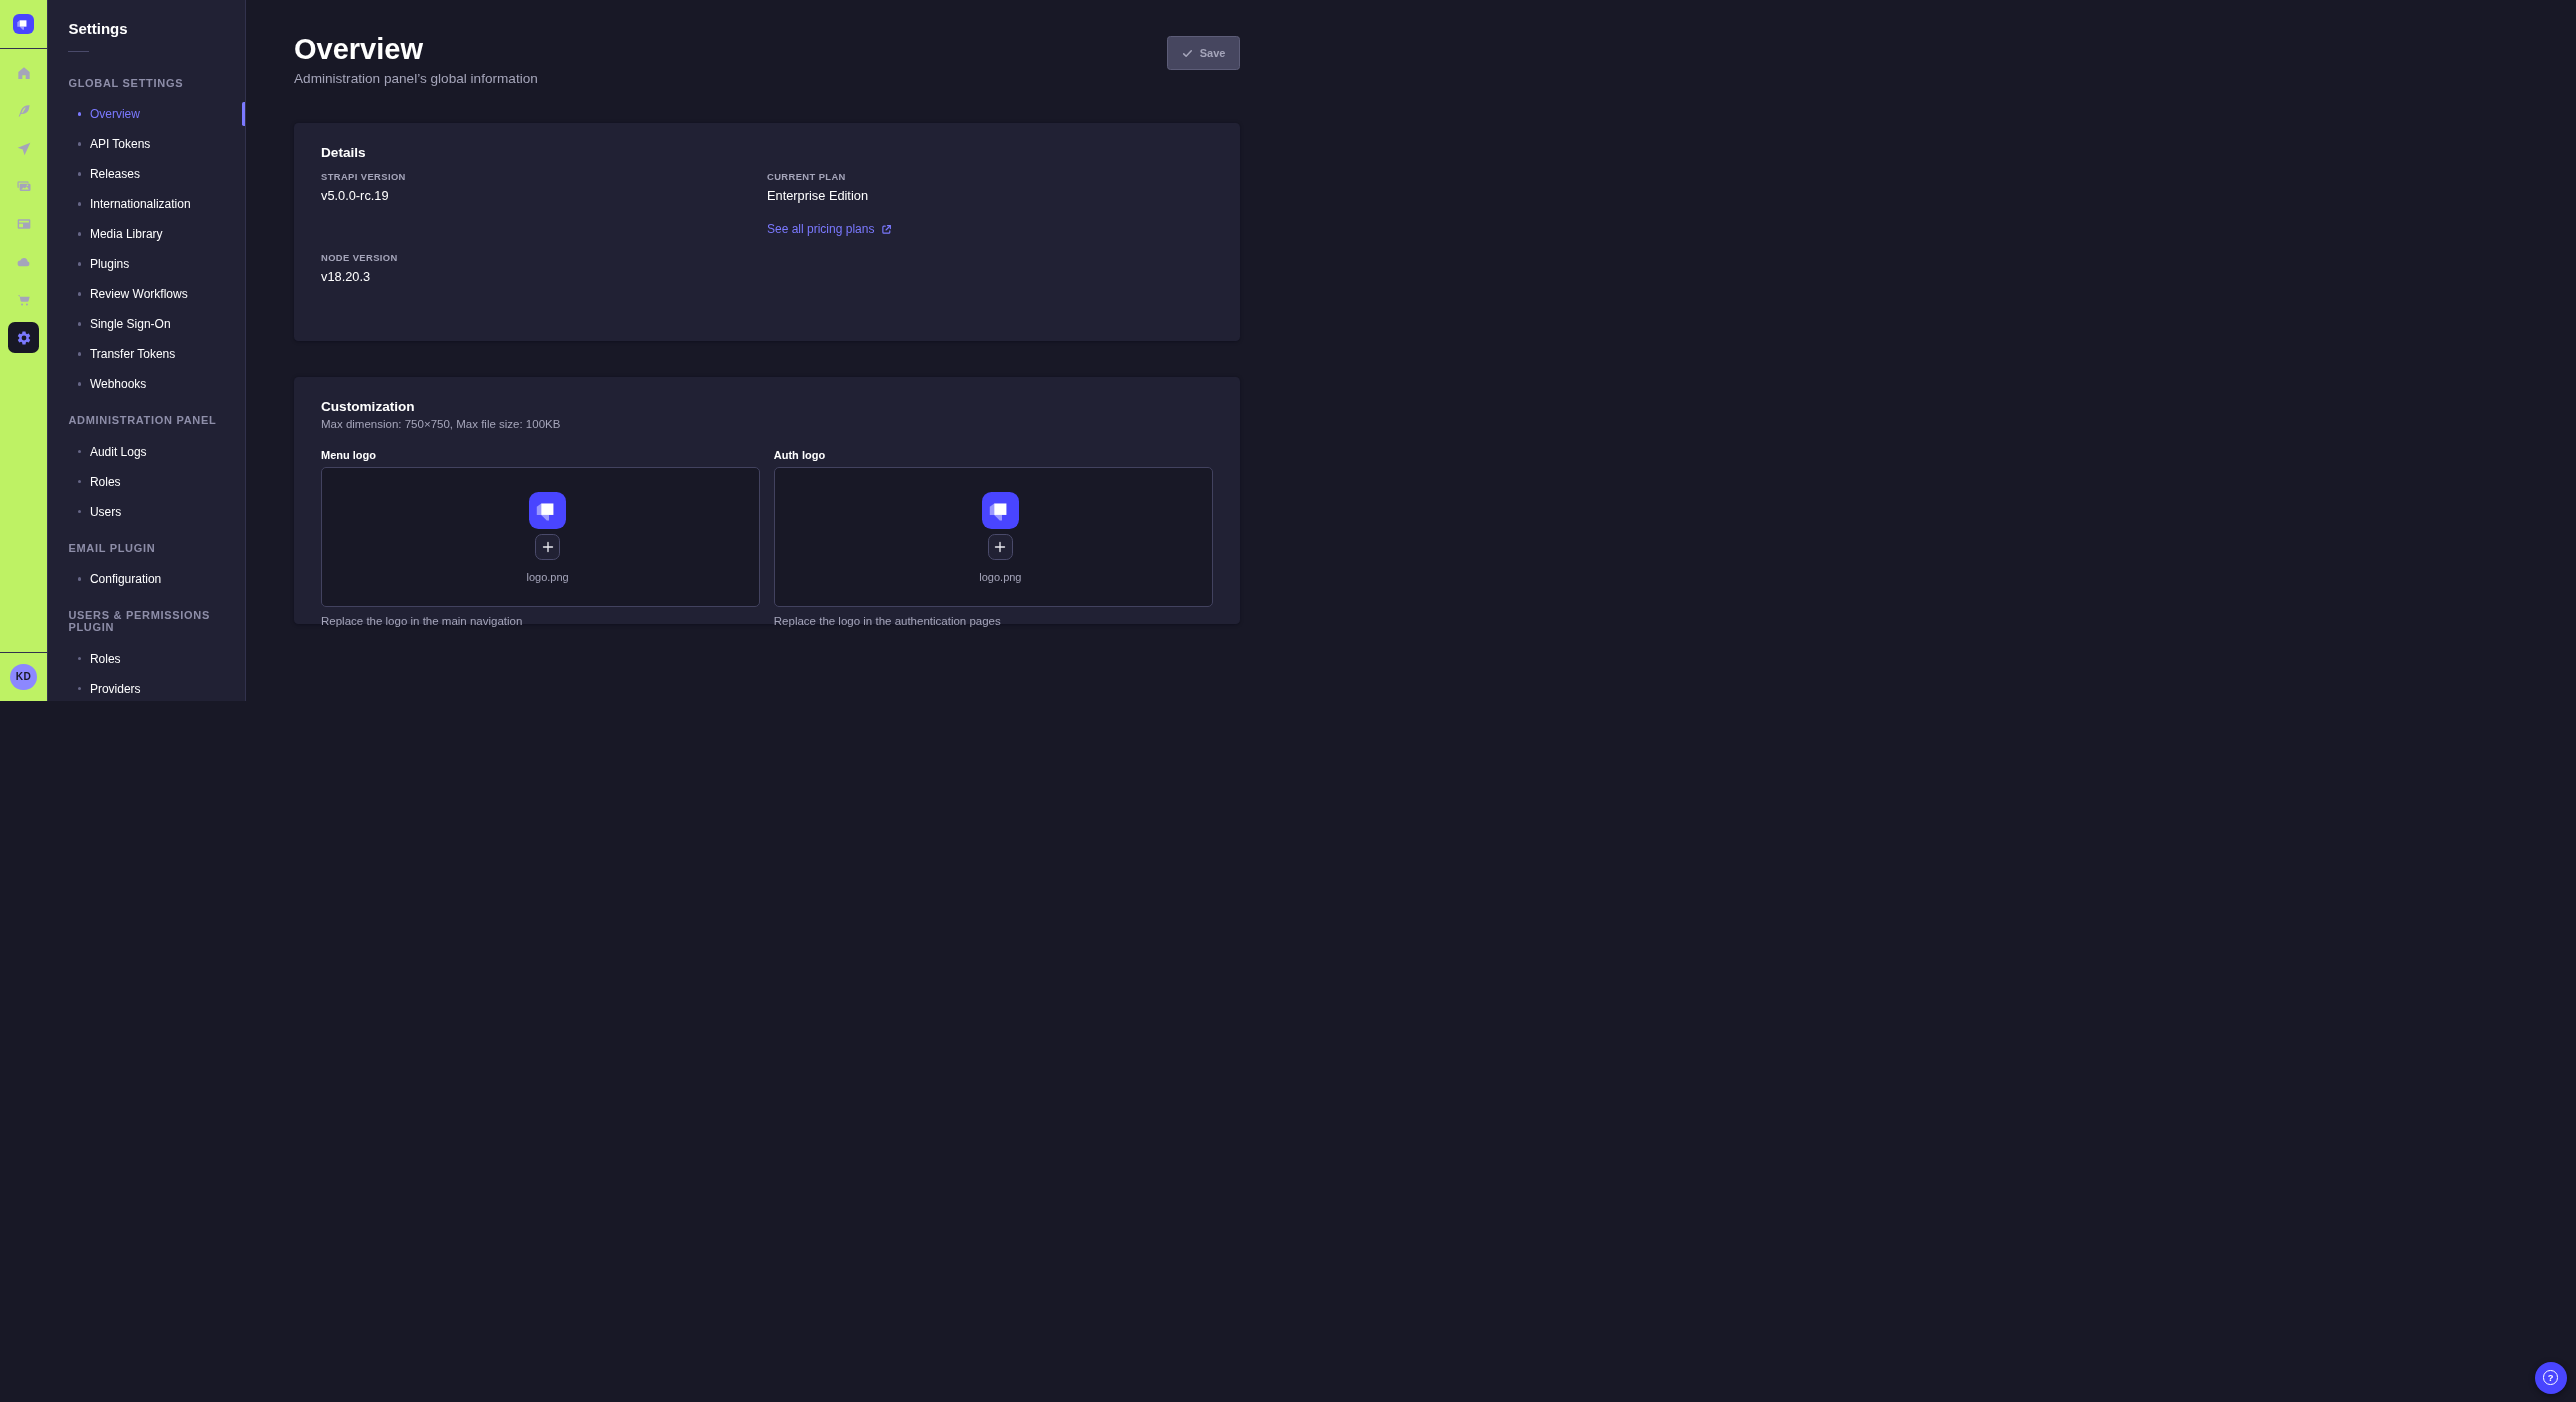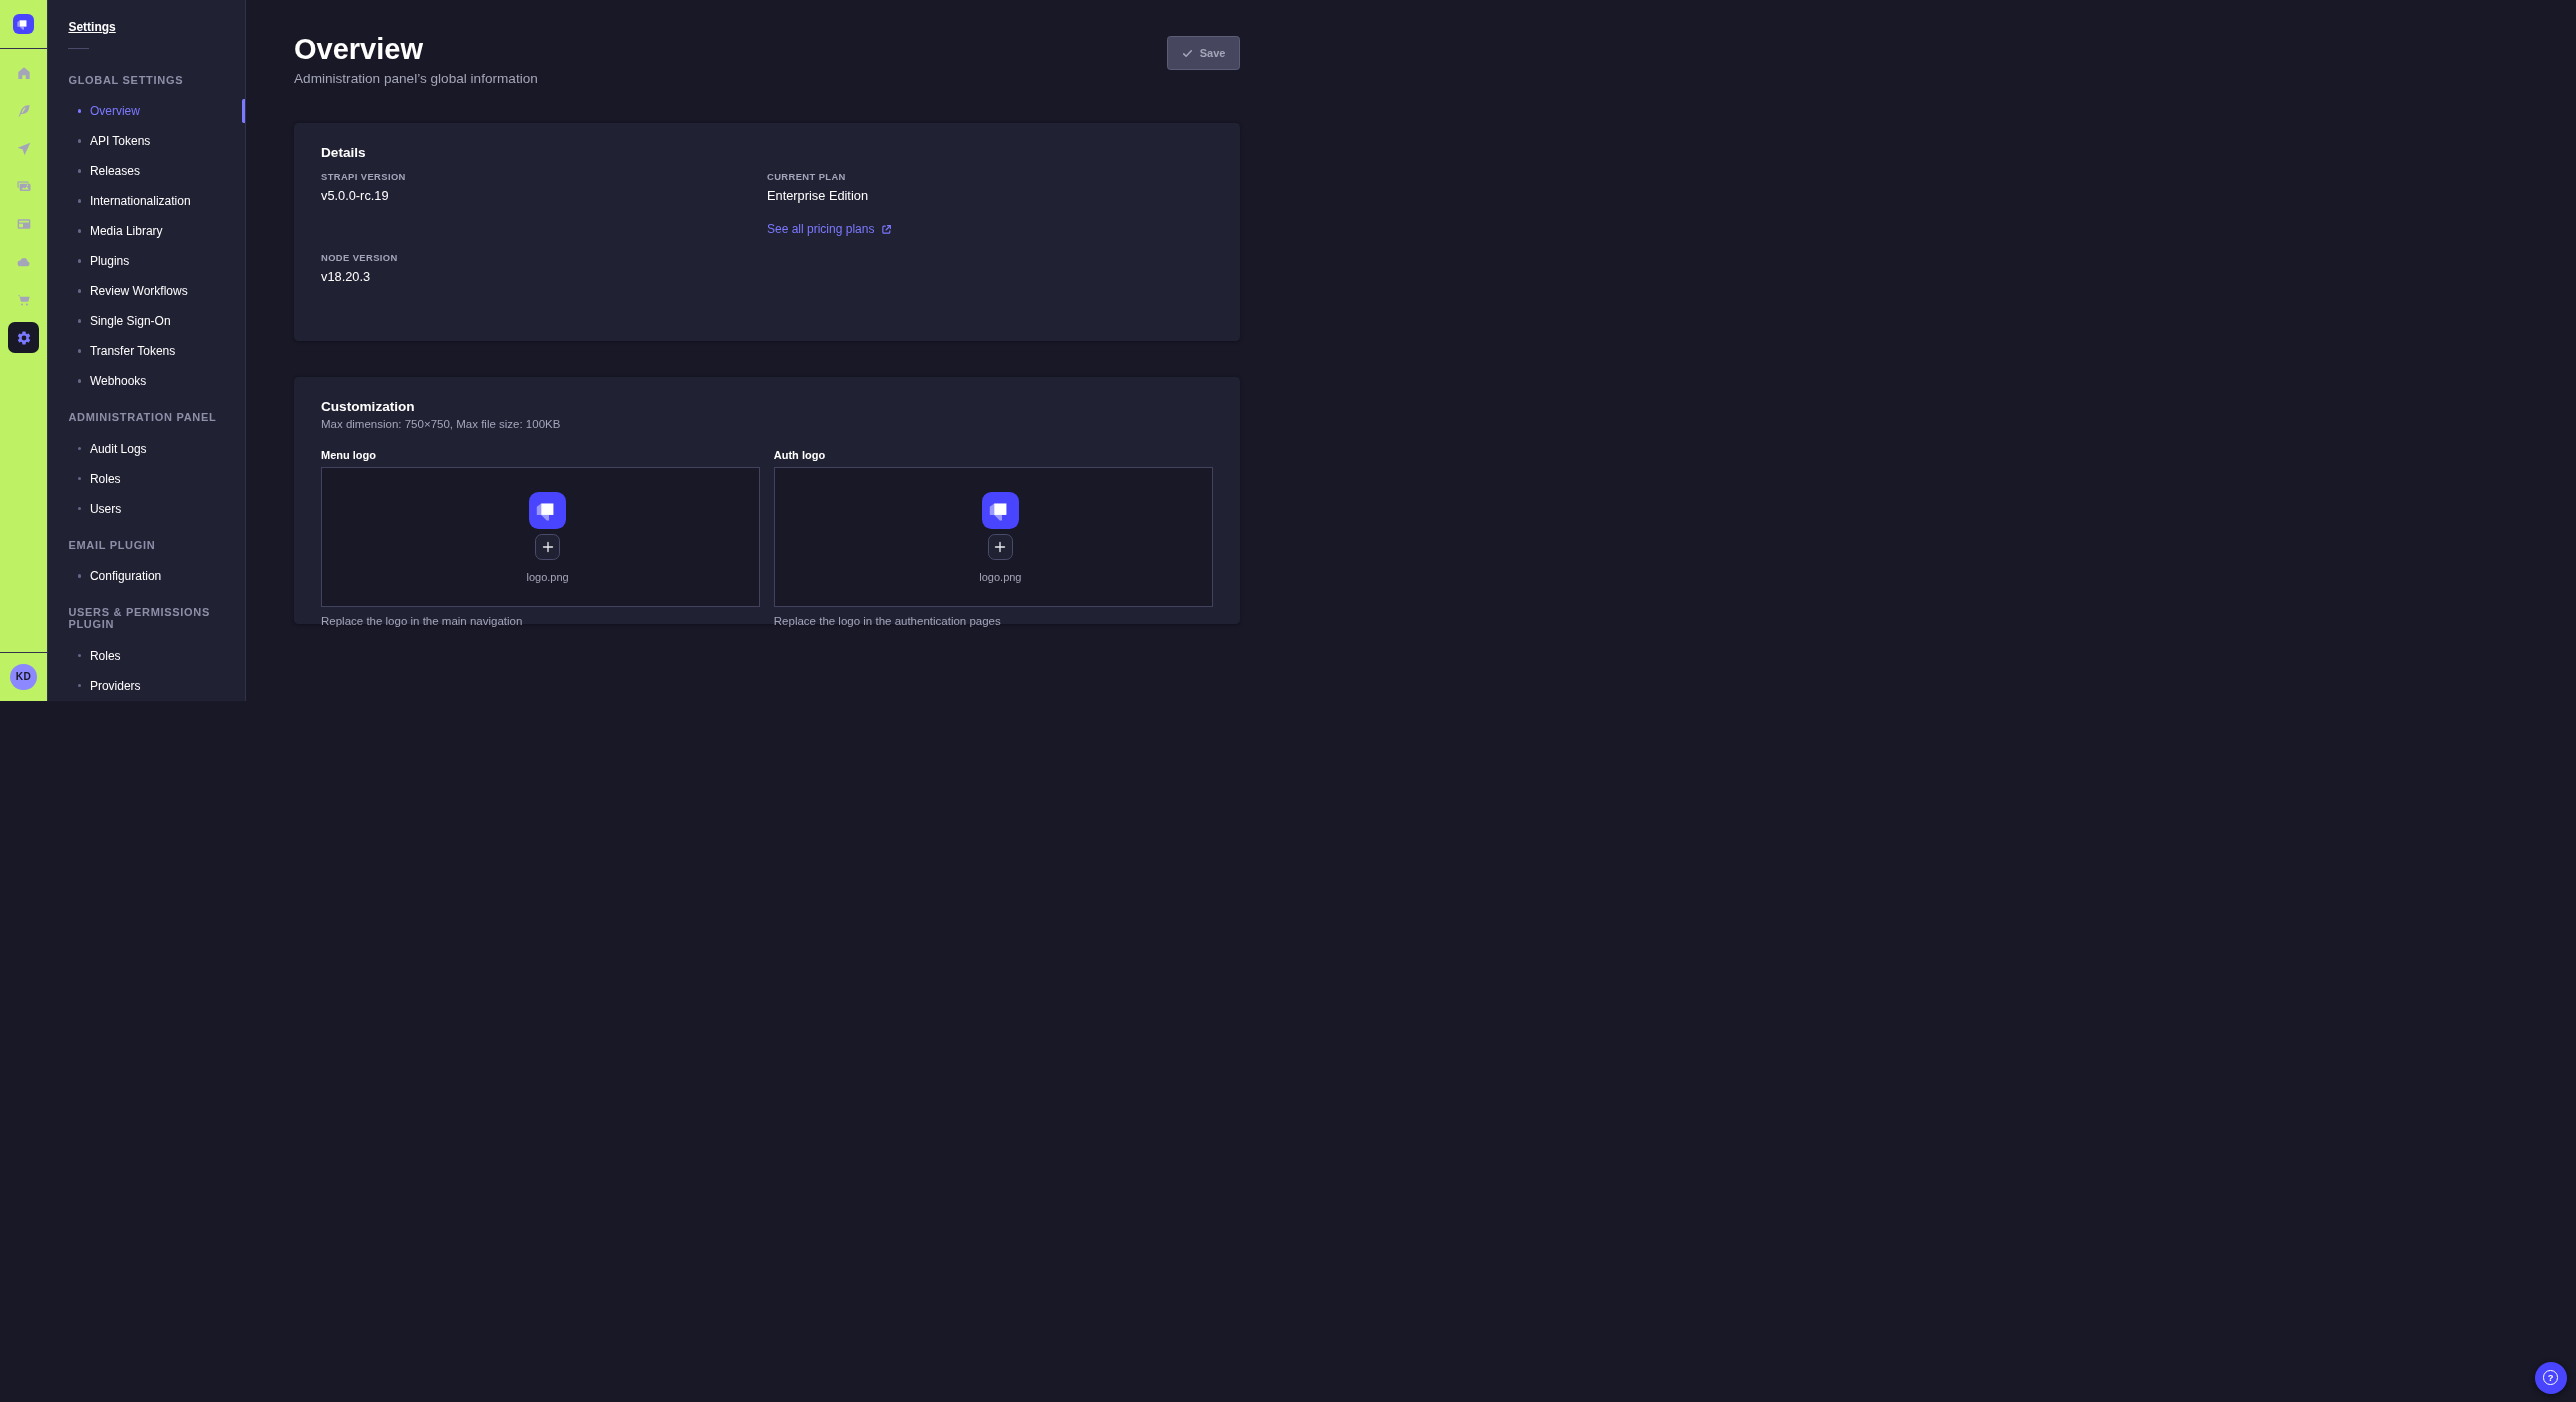--- a/index.html
+++ b/index.html
@@ -34,21 +34,21 @@
   .avatar { width:26.4px; height:26.4px; border-radius:50%; background:#8c88ff; color:#181826;
     font-size:10.2px; font-weight:700; display:flex; align-items:center; justify-content:center;
     letter-spacing:0.3px; cursor:pointer; }
 
   
   .subnav {
     width:198px; flex:0 0 198px; height:701px;
     background:#212134; border-right:0.9px solid #32324d;
     overflow:hidden; position:relative;
   }
-  .subnav-title { font-size:12px; font-weight:700; color:#ffffff; margin:20.4px 0 0 20.4px;text-decoration:underline; }
+  .subnav-title { font-size:15px; font-weight:700; color:#ffffff; margin:20.4px 0 0 20.4px; }
   .subnav-rule { width:20.4px; height:0.9px; background:#4a4a6a; border:none; margin:13.6px 0 0 20.4px; }
   .nav-heading {
     font-size:11px; font-weight:700; letter-spacing:0.7px; color:#8e8ea9;
     margin:15.3px 0 10.2px 20.4px; text-transform:uppercase;
   }
   .nav-heading.first { margin-top:25px; }
   .subnav ul { list-style:none; }
   .nav-item {
     height:30px; display:flex; align-items:center; gap:8.5px;
     padding-left:30px; font-size:12px; color:#ffffff; cursor:pointer; position:relative;
@@ -93,21 +93,21 @@
   }
   .pricing-link svg { width:11px; height:11px; stroke:#7b79ff; fill:none; stroke-width:1.7; }
 
   .card-custom { margin-top:36px; height:247px; }
   .card-sub { font-size:11.5px; color:#a5a5ba; margin-top:4.3px; }
   .upload-row { display:flex; gap:13.6px; margin-top:19px; }
   .upload-col { flex:1; min-width:0; }
   .upload-label { font-size:11px; font-weight:700; color:#ffffff; }
   .upload-box {
     margin-top:6px; height:140px; background:#181826;
-    border:0.9px solid #42425f; border-radius:0;
+    border:0.9px solid #42425f; border-radius:5px;
     display:flex; flex-direction:column; align-items:center; justify-content:center;
     cursor:pointer;
     padding-left:14px;
   }
   .logo-tile { width:37px; height:37px; border-radius:9.4px; background:#4945ff;
     display:flex; align-items:center; justify-content:center; }
   .logo-tile svg { width:37px; height:37px; }
   .add-btn {
     margin-top:5.1px; width:25.6px; height:25.6px; border-radius:6.8px;
     background:#212134; border:0.9px solid #4a4a6a; color:#eaeaef;

